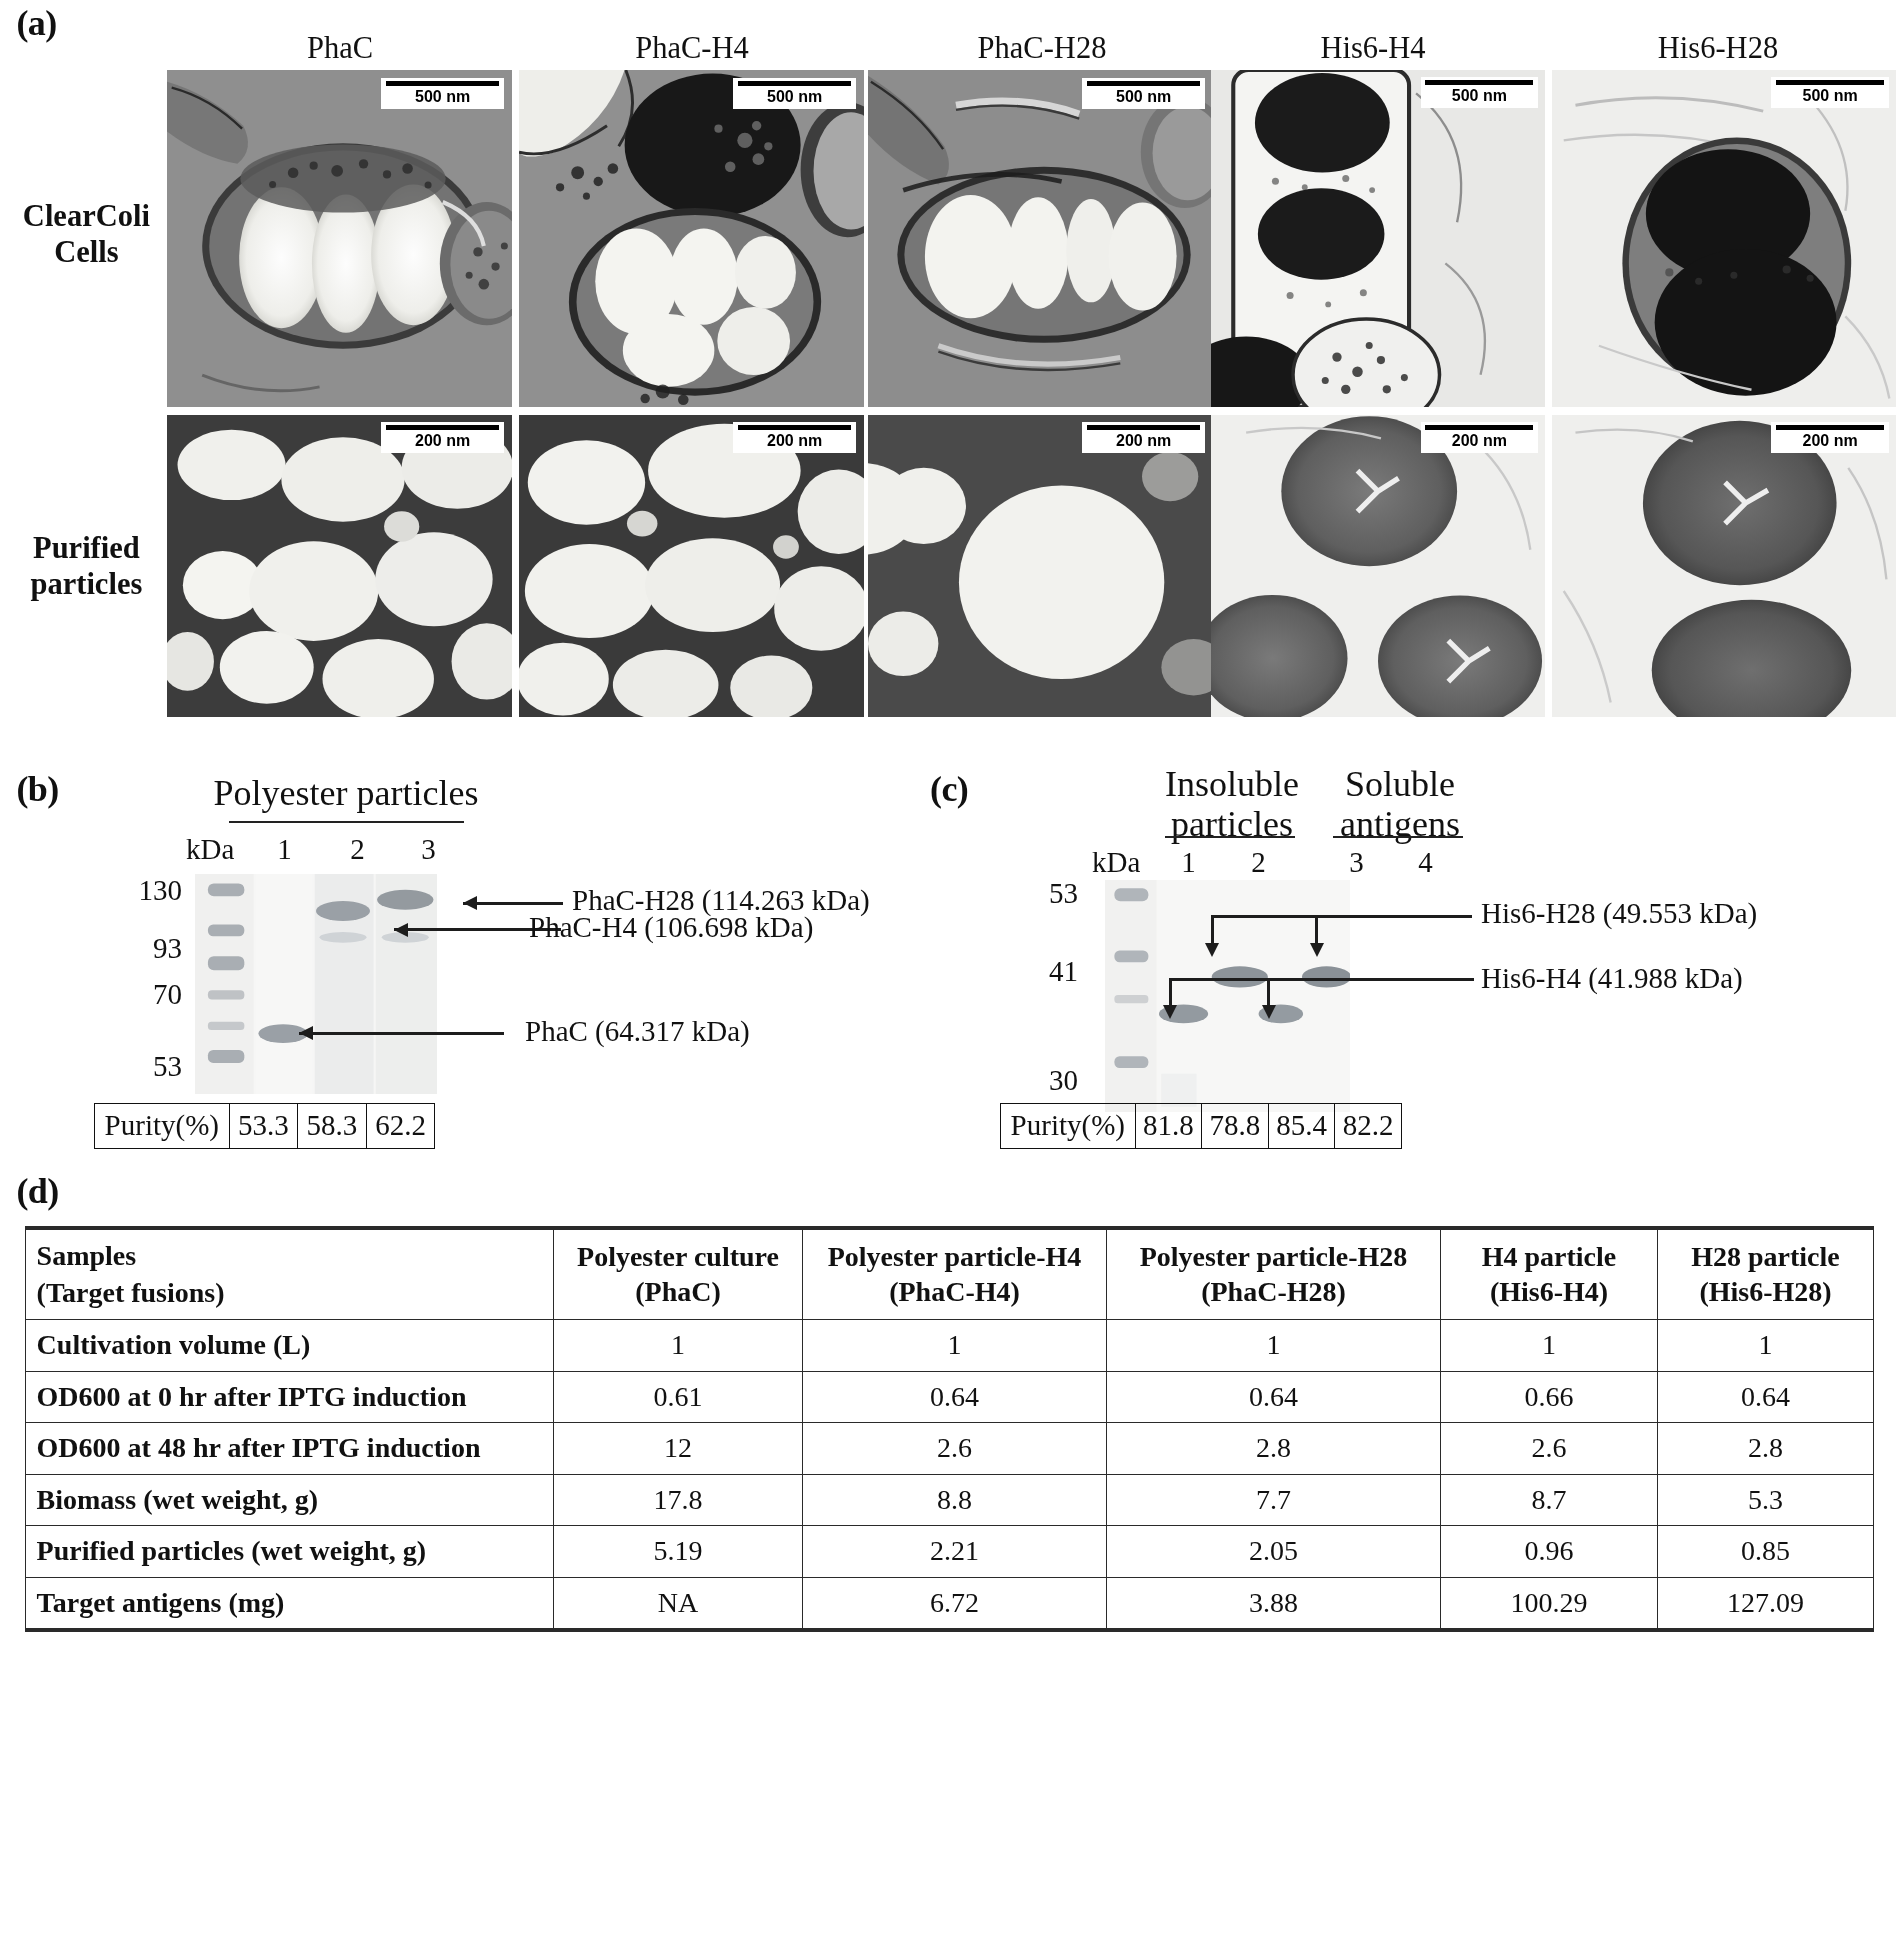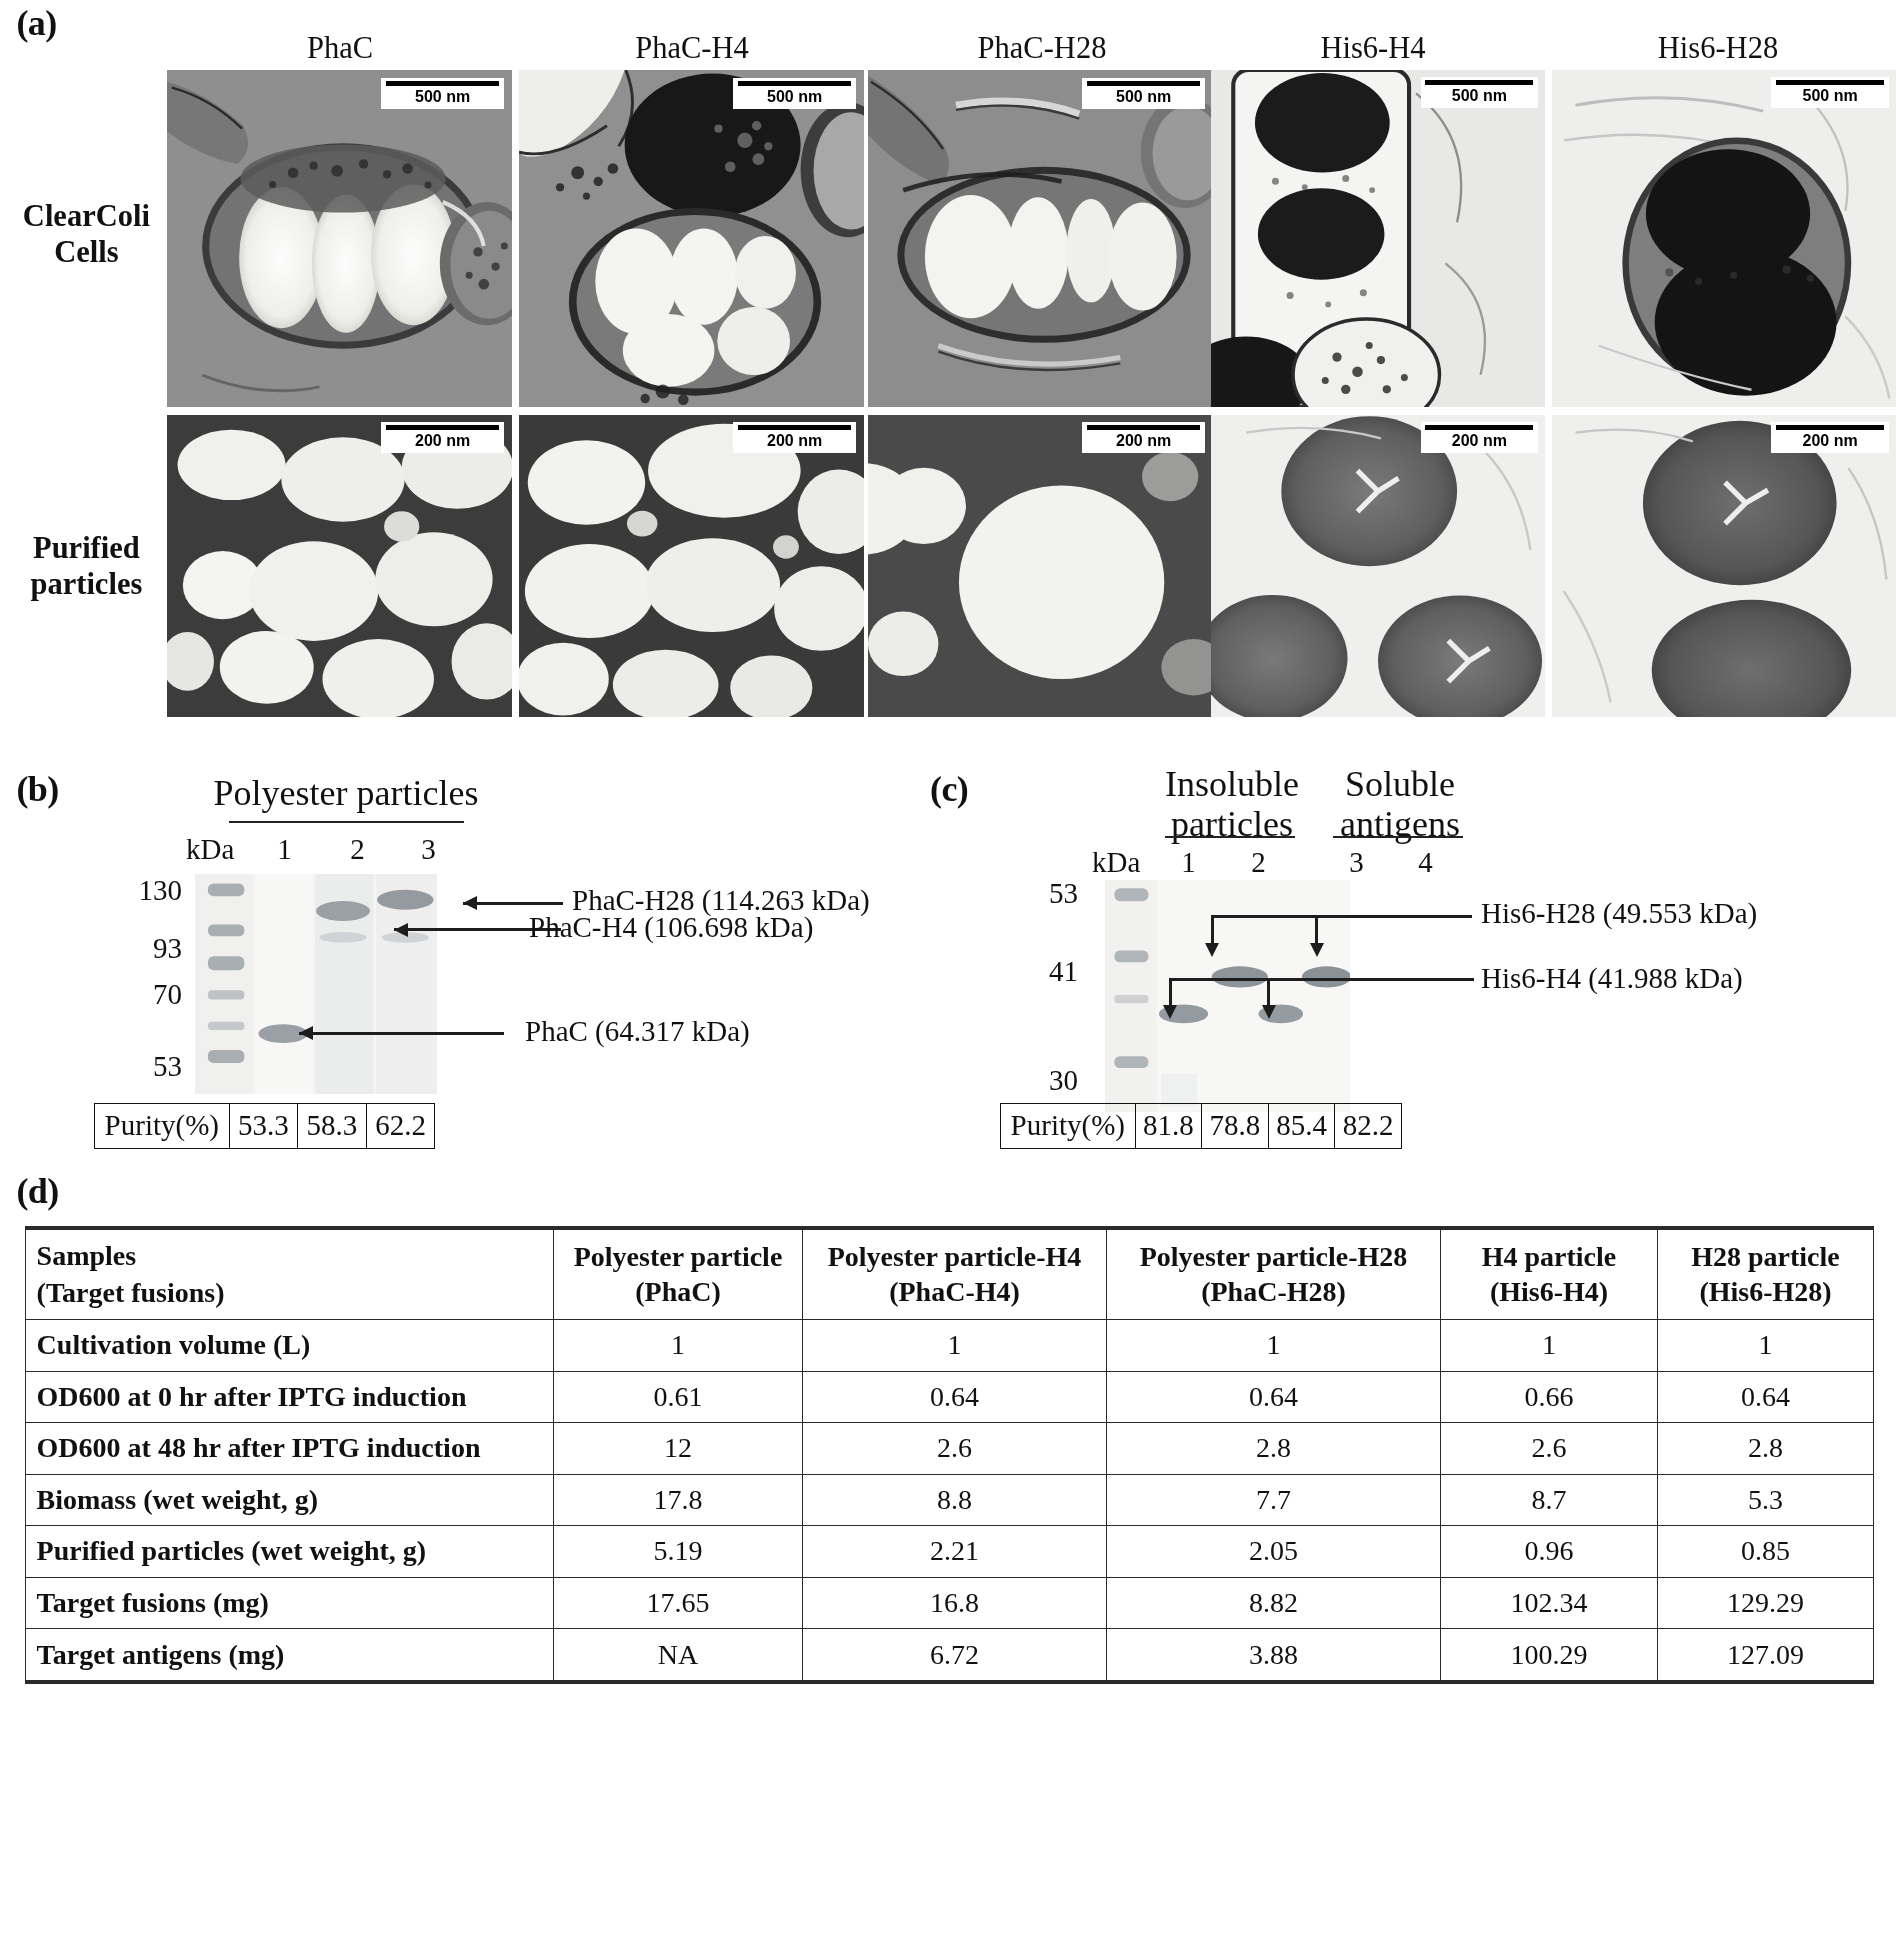--- a/index.html
+++ b/index.html
@@ -528,21 +528,21 @@
       <col style="width:217px;">
       <col style="width:216px;">
   </colgroup>
   <tbody>
       <tr class="hdr">
     <td class="rowhead">
       <div>Samples</div>
       <div>(Target fusions)</div>
     </td>
     <td>
-      <div>Polyester particle</div>
+      <div>Polyester culture</div>
       <div>(PhaC)</div>
     </td>
     <td>
       <div>Polyester particle-H4</div>
       <div>(PhaC-H4)</div>
     </td>
     <td>
       <div>Polyester particle-H28</div>
       <div>(PhaC-H28)</div>
     </td>
@@ -590,28 +590,20 @@
   </tr>
   <tr>
     <td class="rowhead">Purified particles (wet weight, g)</td>
     <td>5.19</td>
     <td>2.21</td>
     <td>2.05</td>
     <td>0.96</td>
     <td>0.85</td>
   </tr>
   <tr>
-    <td class="rowhead">Target fusions (mg)</td>
-    <td>17.65</td>
-    <td>16.8</td>
-    <td>8.82</td>
-    <td>102.34</td>
-    <td>129.29</td>
-  </tr>
-  <tr>
     <td class="rowhead">Target antigens (mg)</td>
     <td>NA</td>
     <td>6.72</td>
     <td>3.88</td>
     <td>100.29</td>
     <td>127.09</td>
   </tr>
 </tbody>
   </table>
 

